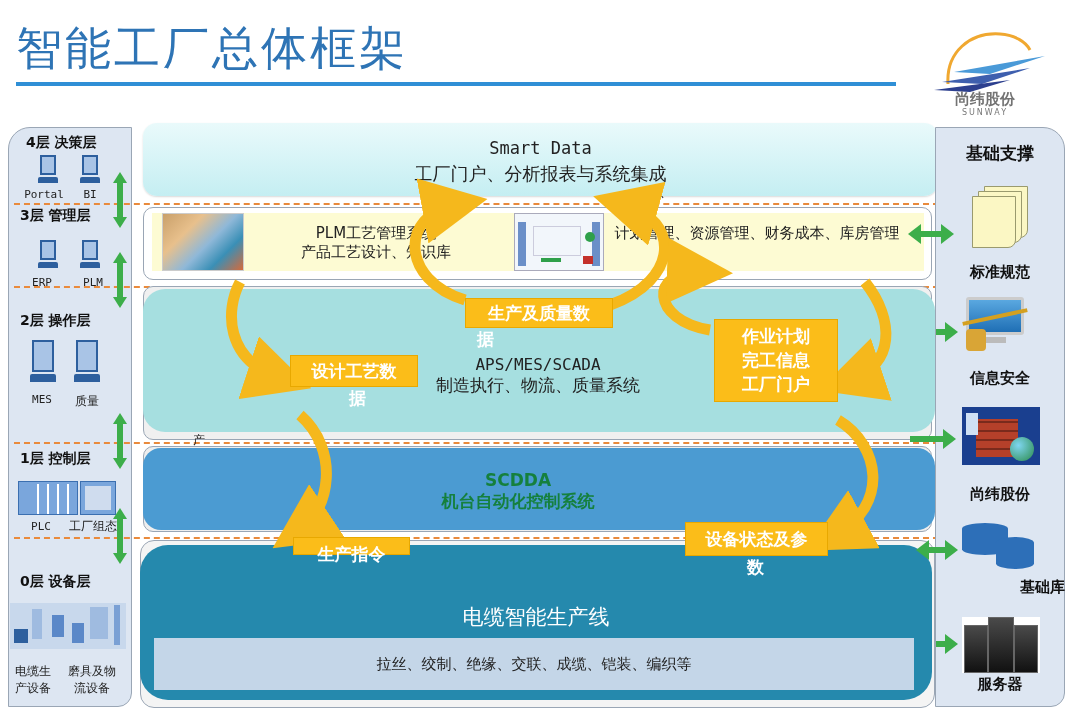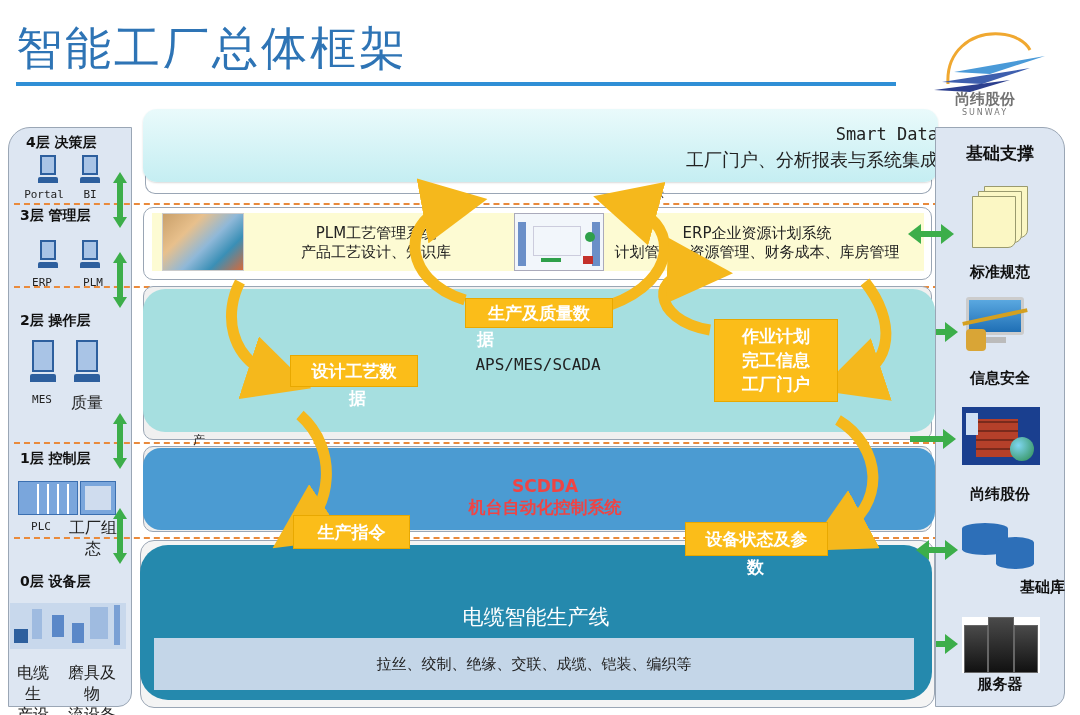--- a/index.html
+++ b/index.html
@@ -14,59 +14,59 @@
 
   
   .logo { left: 930px; top: 22px; width: 120px; height: 100px; }
   .logo-cn { left: 930px; top: 90px; width: 110px; text-align: center; font-size: 15px; font-weight: bold; color: #737373; }
   .logo-en { left: 930px; top: 108px; width: 110px; text-align: center; font-size: 8px; letter-spacing: 2px; color: #777; }
 
   
   .left-panel { left: 8px; top: 127px; width: 124px; height: 580px; background: #dde6f2; border: 1px solid #9aa6b5; border-radius: 22px 0 14px 0; }
   .layer-title { font-size: 14px; font-weight: bold; color: #111; white-space: nowrap; }
   .small-label { font-size: 11px; color: #222; font-family: "DejaVu Sans Mono", monospace; text-align: center; }
-  .cn-label { font-size: 16px; color: #222; text-align: center; }
+  .cn-label { font-size: 12px; color: #222; text-align: center; }
 
   .pc { width: 20px; height: 30px; }
   .pc .scr { width: 16px; height: 20px; margin: 0 auto; background: #a9c4e6; border: 2px solid #2d5f9e; }
   .pc .base { width: 20px; height: 6px; margin-top: 2px; background: #2d5f9e; border-radius: 2px 2px 0 0; }
   .pc.big { width: 26px; height: 48px; }
   .pc.big .scr { width: 22px; height: 32px; }
   .pc.big .base { width: 26px; height: 8px; }
 
   .dash-line { height: 0; border-top: 2px dashed #e98a3c; }
 
   .v-arrow { width: 14px; }
   .v-arrow .shaft { position: absolute; left: 4px; top: 10px; width: 6px; background: #3cae4a; }
   .v-arrow .up { position: absolute; left: 0; top: 0; width: 0; height: 0; border-left: 7px solid transparent; border-right: 7px solid transparent; border-bottom: 11px solid #3cae4a; }
   .v-arrow .down { position: absolute; left: 0; bottom: 0; width: 0; height: 0; border-left: 7px solid transparent; border-right: 7px solid transparent; border-top: 11px solid #3cae4a; }
 
   
-  .smart-data { left: 143px; top: 109px; width: 795px; height: 73px; background: linear-gradient(#e9fafb, #c5eef2); border-radius: 14px; text-align: right; box-shadow: 0 1px 2px rgba(0,0,0,0.15); }
+  .smart-data { left: 143px; top: 123px; width: 795px; height: 73px; background: linear-gradient(#e9fafb, #c5eef2); border-radius: 14px; text-align: center; box-shadow: 0 1px 2px rgba(0,0,0,0.15); }
   .smart-data .t1 { margin-top: 15px; font-size: 17px; font-family: "DejaVu Sans Mono", monospace; color: #222; }
   .smart-data .t2 { margin-top: 4px; font-size: 18px; color: #222; }
   .smart-under { left: 145px; top: 170px; width: 787px; height: 24px; border: 1px solid #9aa6b5; border-top: none; border-radius: 0 0 10px 10px; }
   .zhanshi { left: 640px; top: 186px; font-size: 12px; color: #333; }
 
   .mgmt-wrap { left: 143px; top: 207px; width: 789px; height: 73px; border: 1px solid #9aa6b5; border-radius: 10px; background: #fff; }
   .mgmt { left: 152px; top: 213px; width: 772px; height: 58px; background: #fdfbd3; }
   .plm-img { left: 162px; top: 213px; width: 82px; height: 58px; background: linear-gradient(135deg, #c9a06a 0%, #e8c08c 30%, #8fb8d8 55%, #3a8fb6 75%, #d66a3a 100%); border: 1px solid #ccc; }
   .erp-img { left: 514px; top: 213px; width: 90px; height: 58px; background: #f2f6fb; border: 1px solid #aab; }
   .erp-img .side { position: absolute; top: 8px; width: 8px; height: 44px; background: #6b8fc8; }
   .erp-img .green { position: absolute; width: 10px; height: 10px; border-radius: 50%; background: #2fa04a; }
   .mgmt-text { font-size: 15px; color: #222; text-align: center; white-space: nowrap; }
 
   .ops { left: 143px; top: 286px; width: 789px; height: 154px; border: 1px solid #9aa6b5; border-radius: 10px; background: #f0f0f0; }
   .ops-inner { left: 143px; top: 289px; width: 792px; height: 143px; background: #a6dfe0; border-radius: 22px; }
   .ops-text { left: 400px; top: 355px; width: 276px; text-align: center; font-size: 17px; color: #222; }
   .ops-text .l1 { font-family: "DejaVu Sans Mono", monospace; font-size: 16px; }
 
   .ctrl { left: 143px; top: 446px; width: 789px; height: 86px; border: 1px solid #9aa6b5; border-radius: 10px; background: #eee; }
   .ctrl-inner { left: 143px; top: 448px; width: 792px; height: 82px; background: #4b9bd2; border-radius: 18px; }
-  .ctrl-text { left: 407px; top: 470px; width: 276px; text-align: center; font-size: 17px; font-weight: bold; color: #ef4444; margin-top: 6px; }
+  .ctrl-text { left: 380px; top: 470px; width: 276px; text-align: center; font-size: 17px; font-weight: bold; color: #15803d; }
 
   .dev { left: 140px; top: 540px; width: 795px; height: 168px; border: 1px solid #9aa6b5; border-radius: 14px; background: #f4f4f4; }
   .dev-inner { left: 140px; top: 545px; width: 792px; height: 155px; background: #2589ad; border-radius: 28px; }
   .dev-title { left: 140px; top: 603px; width: 792px; text-align: center; font-size: 21px; color: #fff; }
   .dev-sub { left: 154px; top: 638px; width: 760px; height: 52px; background: #c4d6e8; text-align: center; line-height: 52px; font-size: 15px; color: #222; }
 
   
   .obox { background: #fbbd19; color: #fff; font-weight: bold; font-size: 17px; text-align: center; border: 1px solid #e8a800; }
   .overflow-text { color: #fff; font-weight: bold; font-size: 17px; }
 
@@ -215,28 +215,28 @@
 </div>
 <div class="abs erp-img">
   <div class="side" style="left:3px;"></div>
   <div class="side" style="right:3px;"></div>
   <div style="position:absolute;left:18px;top:12px;width:48px;height:30px;border:1px solid #ccd;"></div>
   <div class="green" style="left:70px;top:18px;"></div>
   <div style="position:absolute;left:26px;top:44px;width:20px;height:4px;background:#2fa04a;"></div>
   <div style="position:absolute;left:68px;top:42px;width:10px;height:8px;background:#c4302b;"></div>
 </div>
 <div class="abs mgmt-text" style="left:592px;top:224px;width:330px;">
-  <div>ERP企业资源计划系统</div>
   <div>计划管理、资源管理、财务成本、库房管理</div>
 </div>
 
 <div class="abs ops"></div>
 <div class="abs ops-inner"></div>
 <div class="abs ops-text">
   <div class="l1">APS/MES/SCADA</div>
+  <div>制造执行、物流、质量系统</div>
 </div>
 <div class="abs" style="left:193px;top:432px;font-size:12px;color:#222;">产</div>
 
 <div class="abs ctrl"></div>
 <div class="abs ctrl-inner"></div>
 <div class="abs ctrl-text">
   <div>SCDDA</div>
   <div>机台自动化控制系统</div>
 </div>
 
@@ -267,21 +267,21 @@
 
 <div class="abs obox" style="left:290px;top:355px;width:128px;height:32px;line-height:30px;">设计工艺数</div>
 <div class="abs overflow-text" style="left:349px;top:387px;">据</div>
 
 <div class="abs obox" style="left:714px;top:319px;width:124px;height:83px;padding-top:4px;line-height:24px;">
   <div>作业计划</div>
   <div>完工信息</div>
   <div>工厂门户</div>
 </div>
 
-<div class="abs obox" style="left:293px;top:515px;width:117px;height:34px;line-height:32px;">生产指令</div>
+<div class="abs obox" style="left:293px;top:537px;width:117px;height:18px;line-height:32px;">生产指令</div>
 
 <div class="abs obox" style="left:685px;top:522px;width:143px;height:34px;line-height:32px;">设备状态及参</div>
 <div class="abs overflow-text" style="left:747px;top:556px;">数</div>
 
 <div class="abs right-panel"></div>
 <div class="abs rp-head">基础支撑</div>
 
 <div class="abs doc-icon" style="left:972px;top:186px;width:60px;height:64px;">
   <div class="page" style="left:12px;top:0;"></div>
   <div class="page" style="left:6px;top:5px;"></div>

